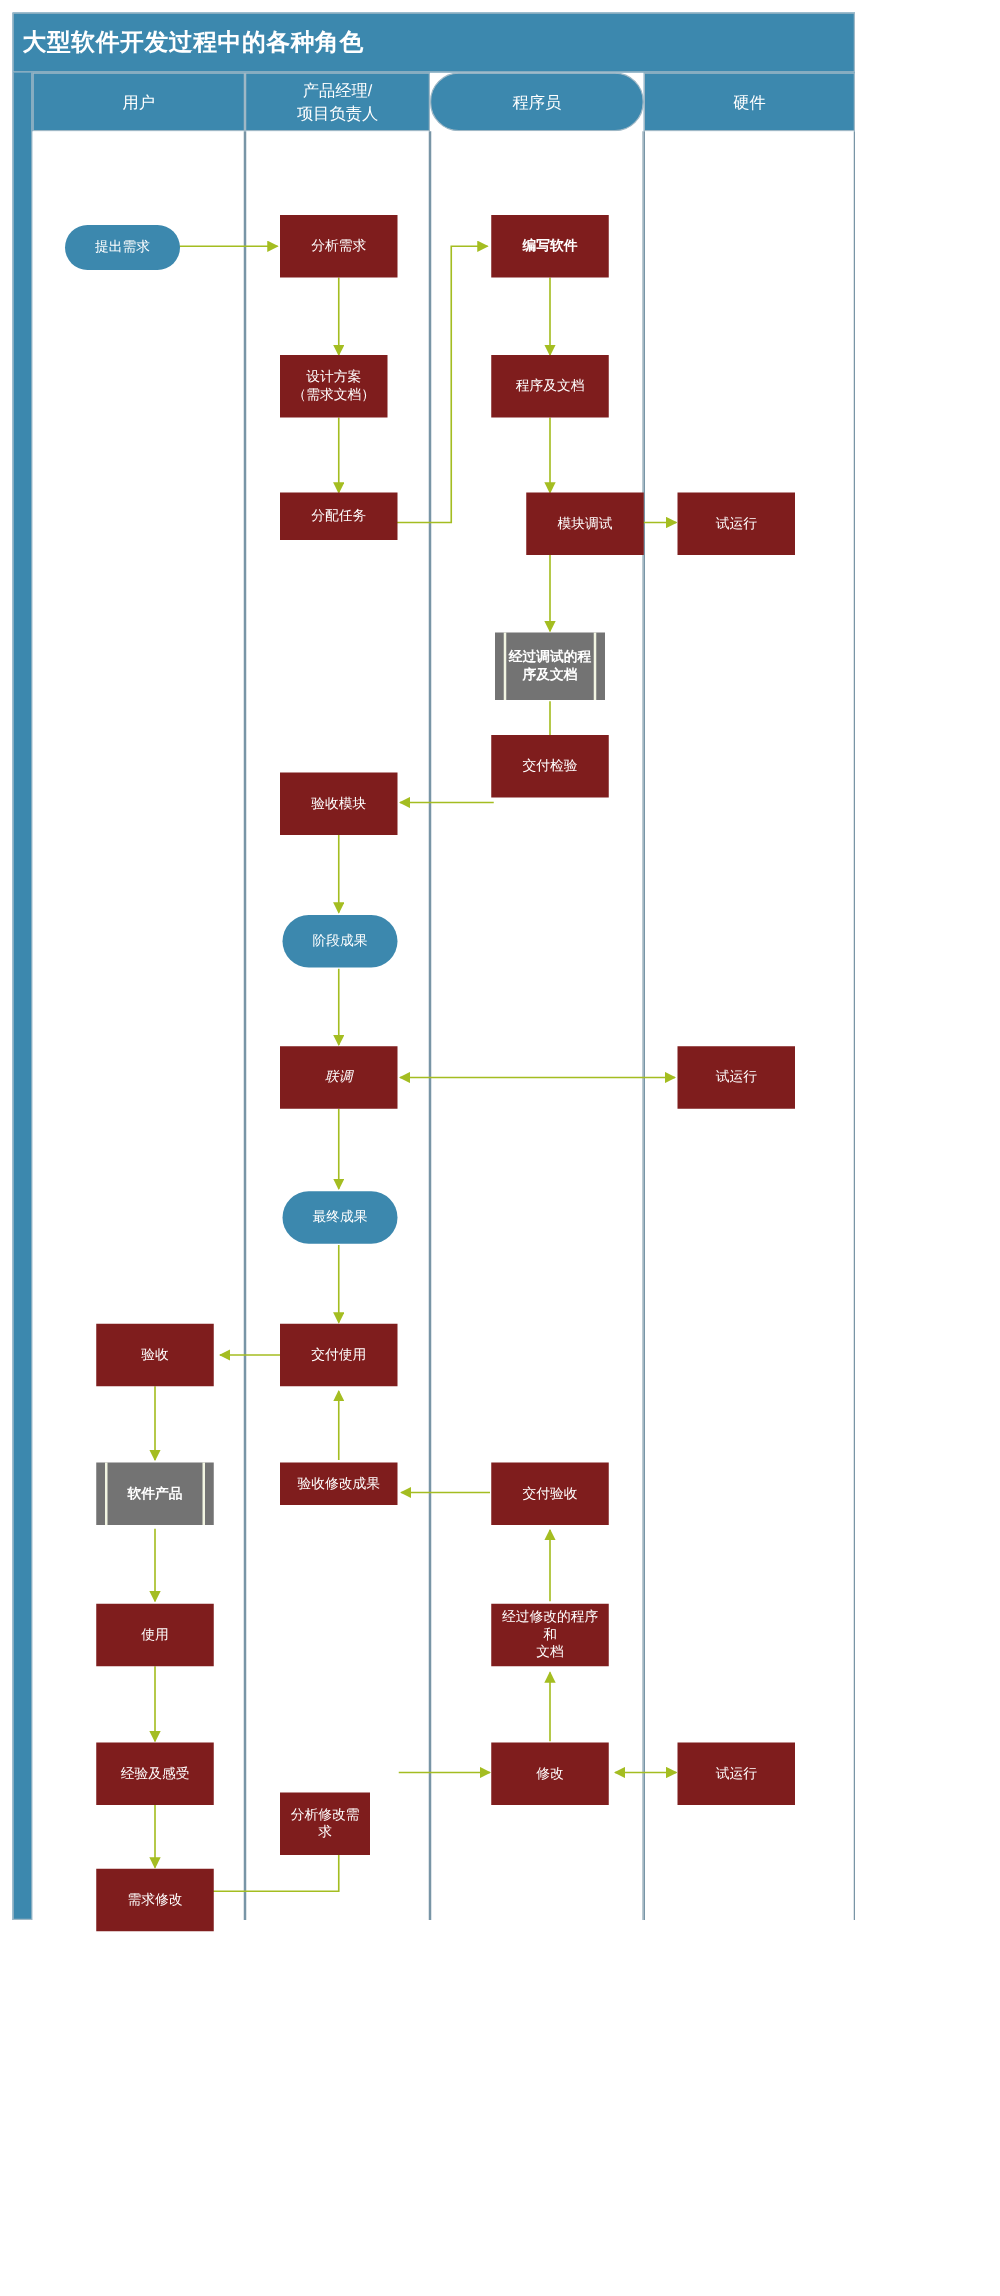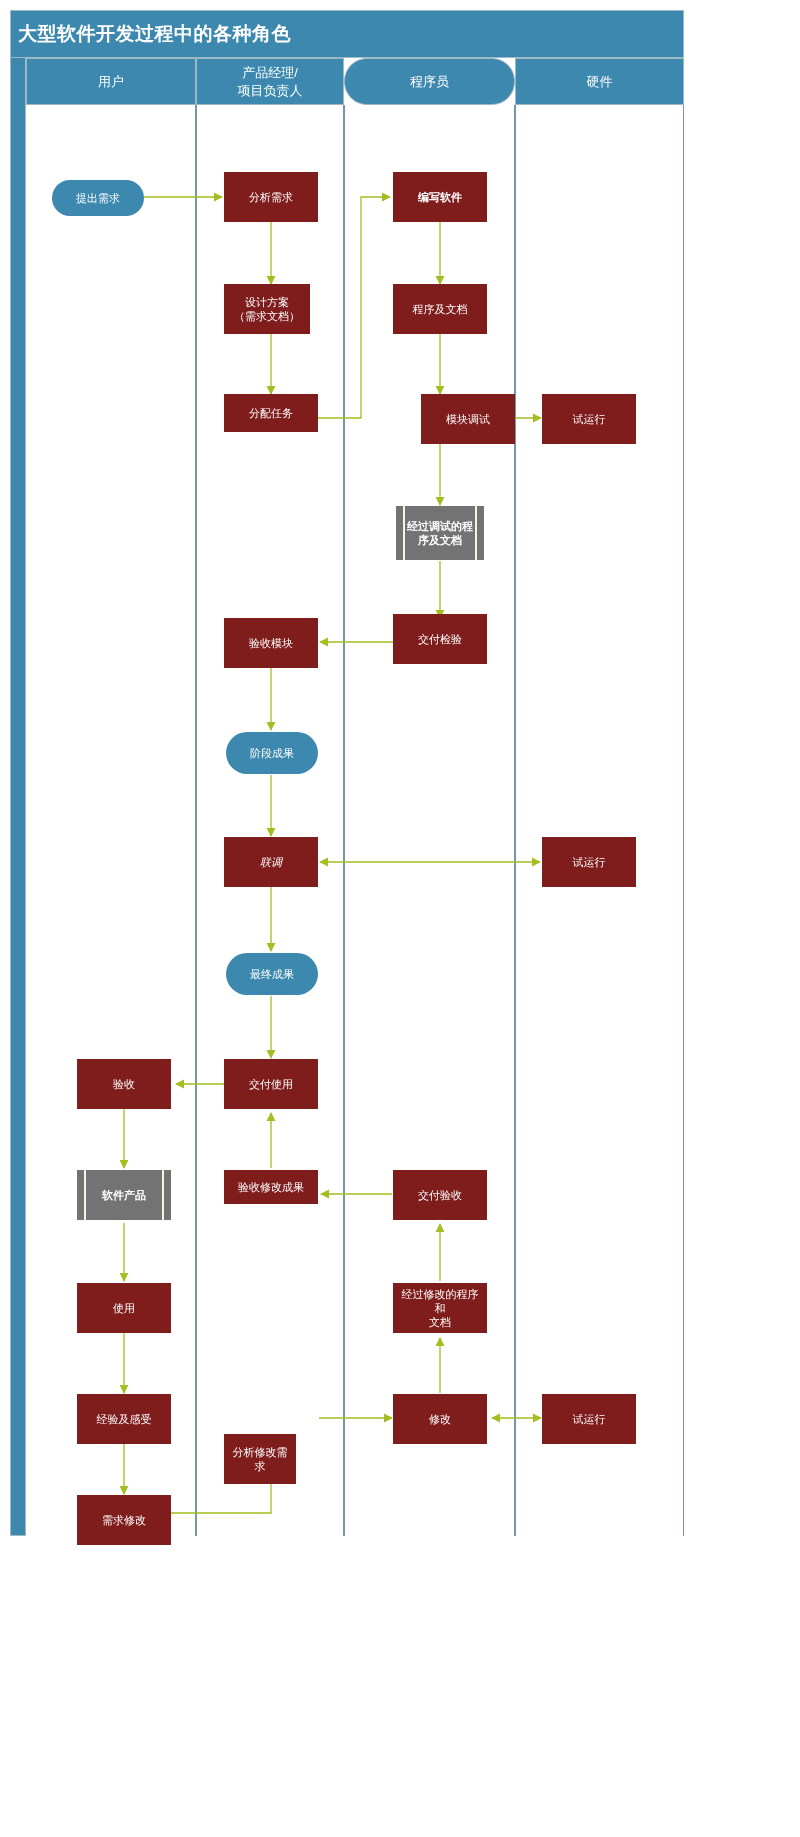--- a/index.html
+++ b/index.html
@@ -137,21 +137,21 @@
     <div class="node proc" style="left:393px;top:394px;width:94px;height:50px;margin-left:28px;">模块调试</div>
     <div class="node proc" style="left:542px;top:394px;width:94px;height:50px;">试运行</div>
 
     <div class="node predef" style="left:396px;top:506px;width:88px;height:54px;">
       <span class="bar l"></span>
       <span class="bar r"></span>
       <span class="txt">经过调试的程<br>序及文档</span>
     </div>
 
     <div class="node proc" style="left:224px;top:618px;width:94px;height:50px;">验收模块</div>
-    <div class="node proc" style="left:393px;top:614px;width:94px;height:50px;">交付检验</div>
+    <div class="node proc" style="left:393px;top:588px;width:94px;height:50px;">交付检验</div>
     <div class="node term" style="left:226px;top:732px;width:92px;height:42px;">阶段成果</div>
     <div class="node proc" style="left:224px;top:837px;width:94px;height:50px;font-style:italic;">联调</div>
     <div class="node proc" style="left:542px;top:837px;width:94px;height:50px;">试运行</div>
     <div class="node term" style="left:226px;top:953px;width:92px;height:42px;">最终成果</div>
 
     <div class="node proc" style="left:77px;top:1059px;width:94px;height:50px;">验收</div>
     <div class="node proc" style="left:224px;top:1059px;width:94px;height:50px;">交付使用</div>
 
     <div class="node predef" style="left:77px;top:1170px;width:94px;height:50px;">
       <span class="bar l"></span>

